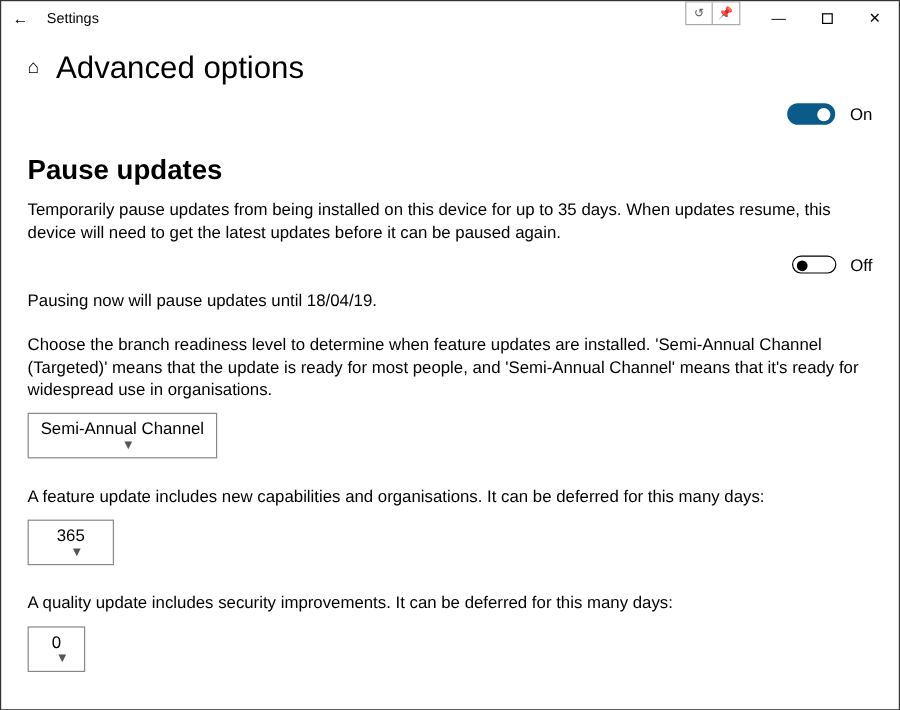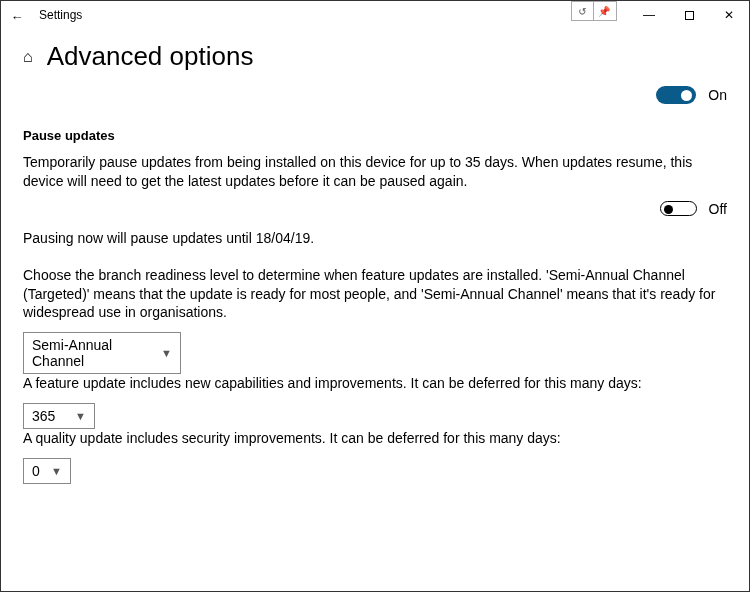--- a/index.html
+++ b/index.html
@@ -100,39 +100,41 @@
     content: "";
     position: absolute;
     width: 9px; height: 9px;
     background: #000;
     border-radius: 50%;
     top: 3px; left: 3px;
   }
   .toggle-label { font-size: 14px; }
 
   h2.section {
-    font-size: 13px;
+    font-size: 23px;
     font-weight: 600;
     margin: 0 0 10px 0;
   }
   p.desc {
     font-size: 14px;
     margin: 0 0 10px 0;
     line-height: 1.35;
   }
 
   .select-box {
     border: 1.5px solid #888;
     display: inline-flex;
     align-items: center;
     justify-content: space-between;
     padding: 4px 8px;
     font-size: 14px;
+    margin-bottom: 22px;
     cursor: pointer;
     min-width: 42px;
+    flex-direction: column;
   }
   .select-box .chev { margin-left: 10px; color: #555; font-size: 11px; }
   .select-wide { width: 158px; }
   .select-med { width: 72px; }
   .select-sm { width: 48px; }
 </style>
 </head>
 <body>
 
 <div class="titlebar">
@@ -175,21 +177,21 @@
 
   <p class="desc" style="margin-bottom:18px;">Pausing now will pause updates until 18/04/19.</p>
 
   <p class="desc">Choose the branch readiness level to determine when feature updates are installed. 'Semi-Annual Channel (Targeted)' means that the update is ready for most people, and 'Semi-Annual Channel' means that it's ready for widespread use in organisations.</p>
 
   <div class="select-box select-wide">
     <span>Semi-Annual Channel</span>
     <span class="chev">▼</span>
   </div>
 
-  <p class="desc">A feature update includes new capabilities and improvements. It can be deferred for this many days:</p>
+  <p class="desc">A feature update includes new capabilities and organisations. It can be deferred for this many days:</p>
   <div class="select-box select-med">
     <span>365</span>
     <span class="chev">▼</span>
   </div>
 
   <p class="desc">A quality update includes security improvements. It can be deferred for this many days:</p>
   <div class="select-box select-sm">
     <span>0</span>
     <span class="chev">▼</span>
   </div>

